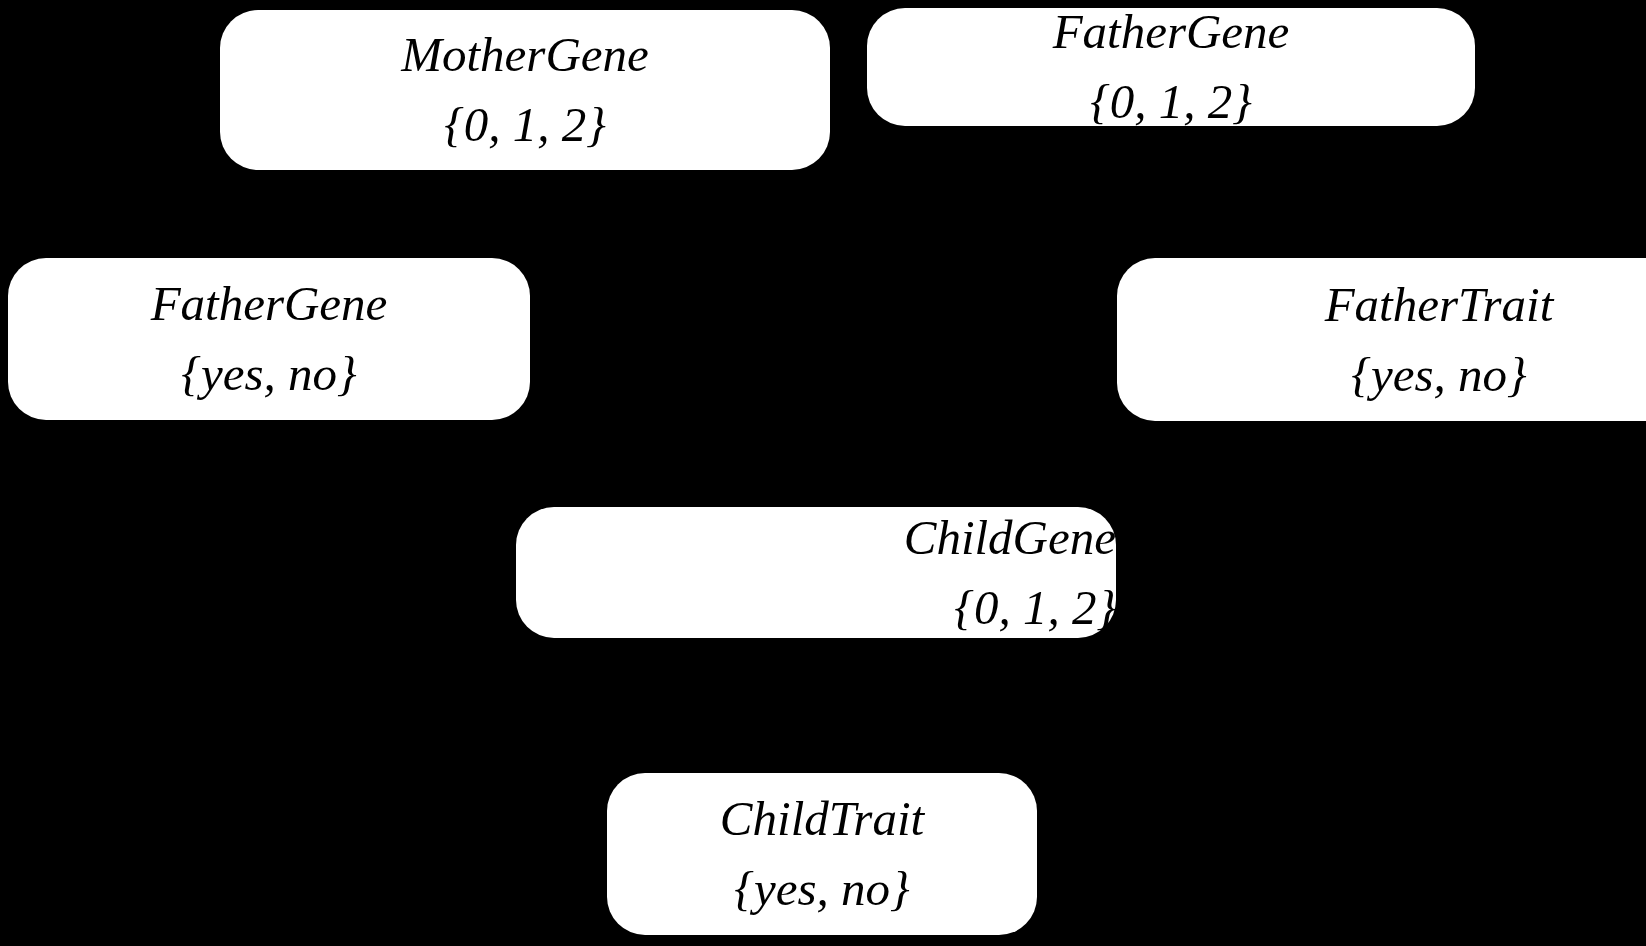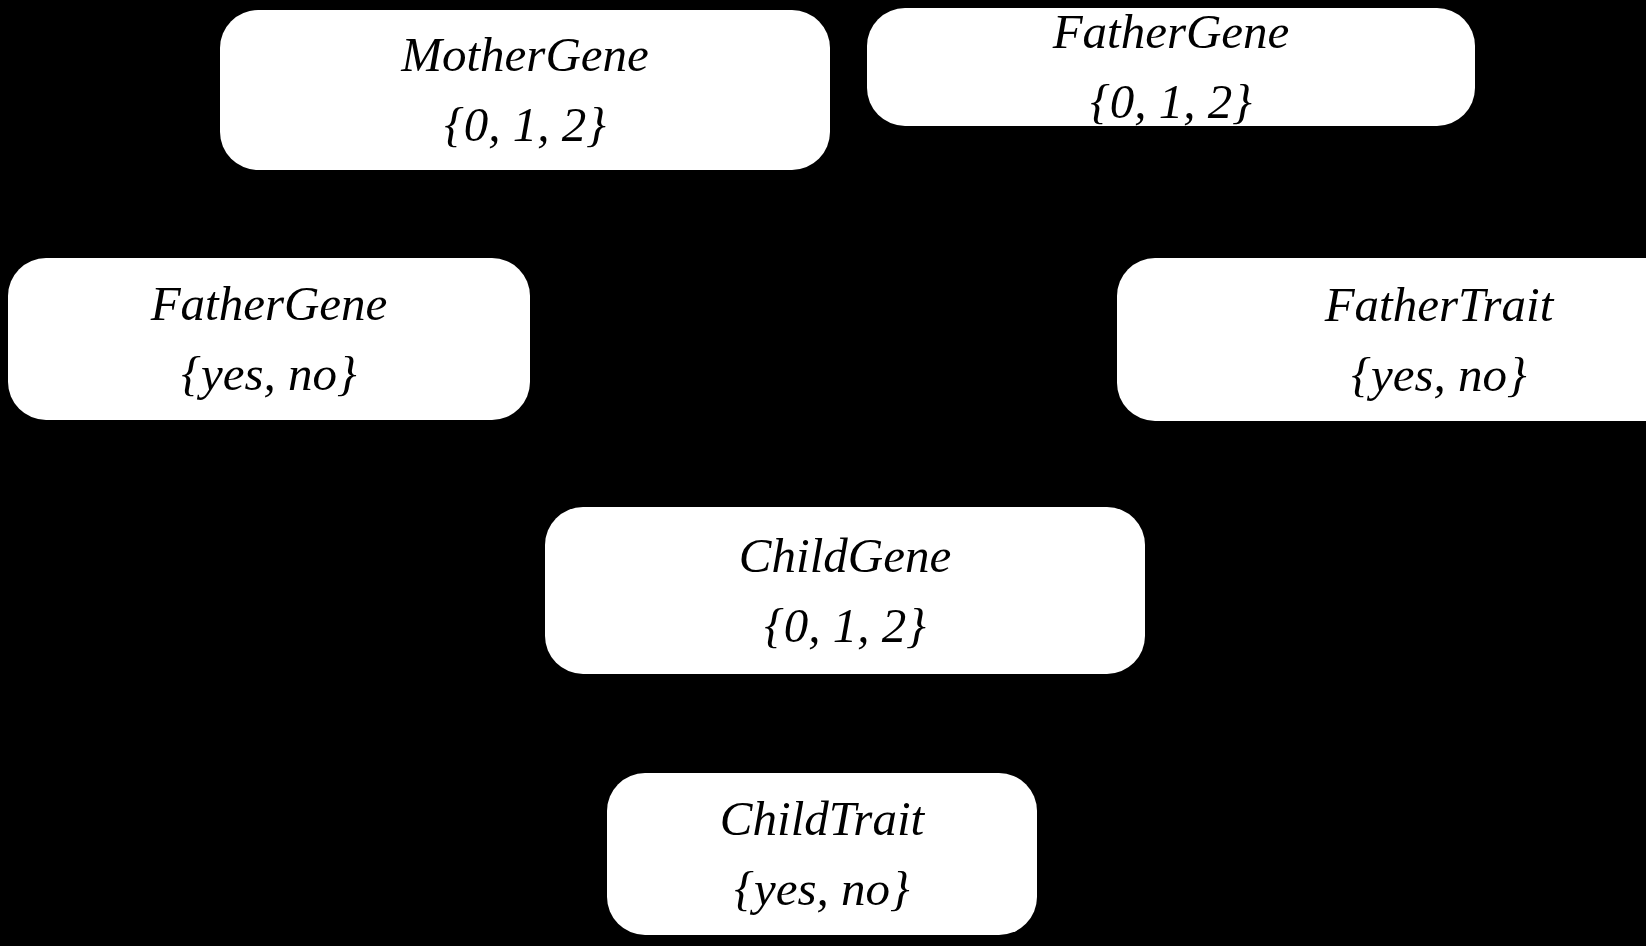--- a/index.html
+++ b/index.html
@@ -53,21 +53,21 @@
   <div class="node" style="left: 8px; top: 258px; width: 522px; height: 162px;">
     <span class="label">FatherGene</span>
     <span class="domain">{yes, no}</span>
   </div>
 
   <div class="node" style="left: 1117px; top: 258px; width: 572px; height: 163px; padding-left: 36px;">
     <span class="label">FatherTrait</span>
     <span class="domain">{yes, no}</span>
   </div>
 
-  <div class="node" style="left: 545px; top: 507px; width: 600px; height: 167px;">
+  <div class="node" style="left: 516px; top: 507px; width: 600px; height: 131px; align-items: flex-end;">
     <span class="label">ChildGene</span>
     <span class="domain">{0, 1, 2}</span>
   </div>
 
   <div class="node" style="left: 607px; top: 773px; width: 430px; height: 162px;">
     <span class="label">ChildTrait</span>
     <span class="domain">{yes, no}</span>
   </div>
 
 </div>

